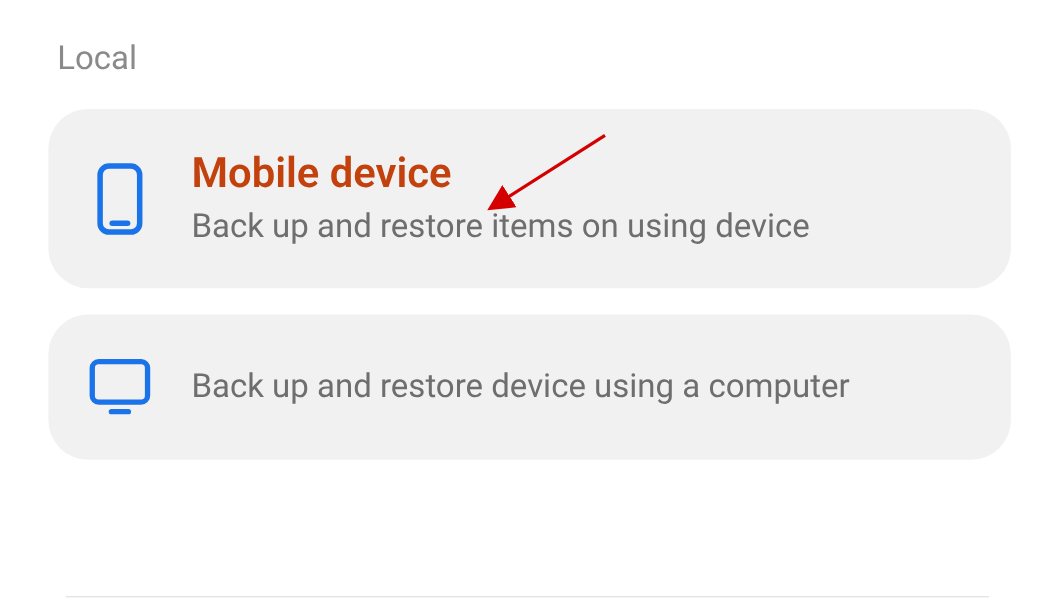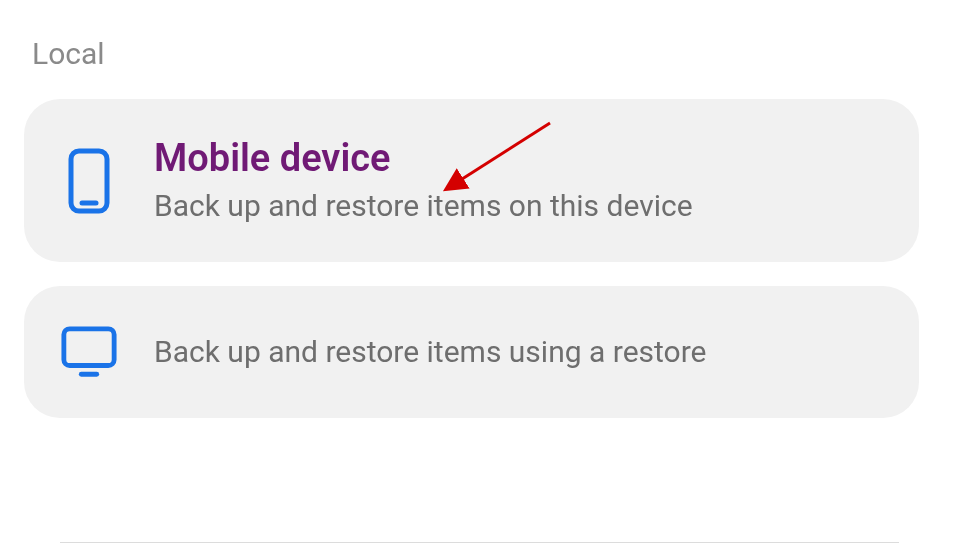--- a/index.html
+++ b/index.html
@@ -9,21 +9,21 @@
     }
     body {
       width: 959px;
       height: 547px;
       background: #ffffff;
       font-family: -apple-system, BlinkMacSystemFont, 'Segoe UI', Roboto, sans-serif;
       position: relative;
       overflow: hidden;
     }
     .container {
-      padding: 36px 40px 0 24px;
+      padding: 36px 40px 0 44px;
     }
     .section-header {
       font-size: 30px;
       color: #8a8a8a;
       font-weight: 400;
       margin-bottom: 28px;
       margin-left: 8px;
     }
     .card {
       background: #f1f1f1;
@@ -44,21 +44,21 @@
     }
     .icon-wrap svg {
       display: block;
     }
     .card-text {
       flex: 1;
     }
     .card-title {
       font-size: 38px;
       font-weight: 600;
-      color: #701a75;
+      color: #c2410c;
       margin-bottom: 6px;
       line-height: 1.15;
     }
     .card-subtitle {
       font-size: 30px;
       color: #6e6e6e;
       font-weight: 400;
       line-height: 1.25;
     }
     .arrow-annotation {
@@ -84,33 +84,33 @@
 
   <div class="card">
     <div class="icon-wrap">
       <svg width="42" height="66" viewBox="0 0 42 66">
         <rect x="3" y="3" width="36" height="60" rx="8" ry="8" fill="none" stroke="#1a73e8" stroke-width="5"></rect>
         <line x1="14" y1="55" x2="28" y2="55" stroke="#1a73e8" stroke-width="5" stroke-linecap="round"></line>
       </svg>
     </div>
     <div class="card-text">
       <div class="card-title">Mobile device</div>
-      <div class="card-subtitle">Back up and restore items on this device</div>
+      <div class="card-subtitle">Back up and restore items on using device</div>
     </div>
   </div>
 
   <div class="card">
     <div class="icon-wrap">
       <svg width="60" height="56" viewBox="0 0 60 56">
         <rect x="4" y="4" width="52" height="38" rx="6" ry="6" fill="none" stroke="#1a73e8" stroke-width="5"></rect>
         <line x1="22" y1="51" x2="38" y2="51" stroke="#1a73e8" stroke-width="5" stroke-linecap="round"></line>
       </svg>
     </div>
     <div class="card-text">
-      <div class="card-subtitle">Back up and restore items using a restore</div>
+      <div class="card-subtitle">Back up and restore device using a computer</div>
     </div>
   </div>
 </div>
 
 <svg class="arrow-annotation" width="120" height="80" viewBox="0 0 120 80">
   <defs>
     <marker id="arrowhead" markerWidth="8" markerHeight="8" refX="6" refY="4" orient="auto">
       <polygon points="0 0, 8 4, 0 8" fill="#d40000"></polygon>
     </marker>
   </defs>

